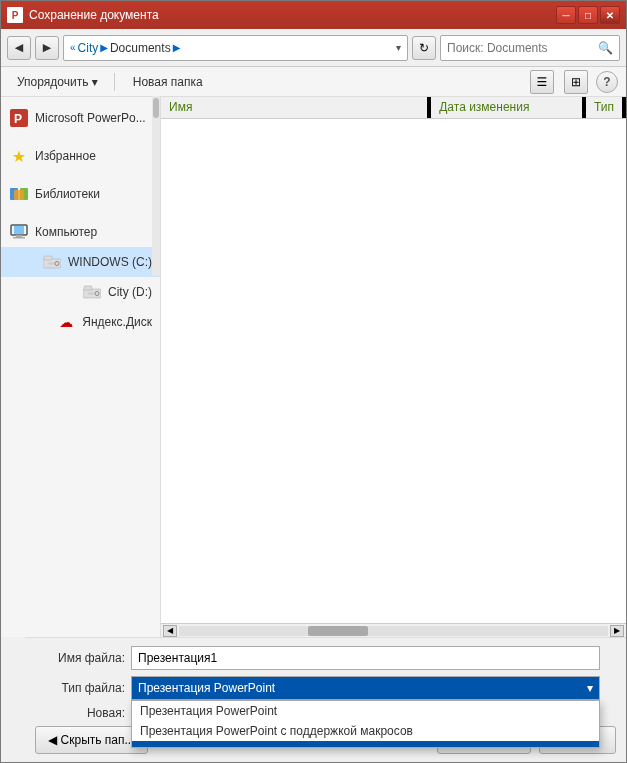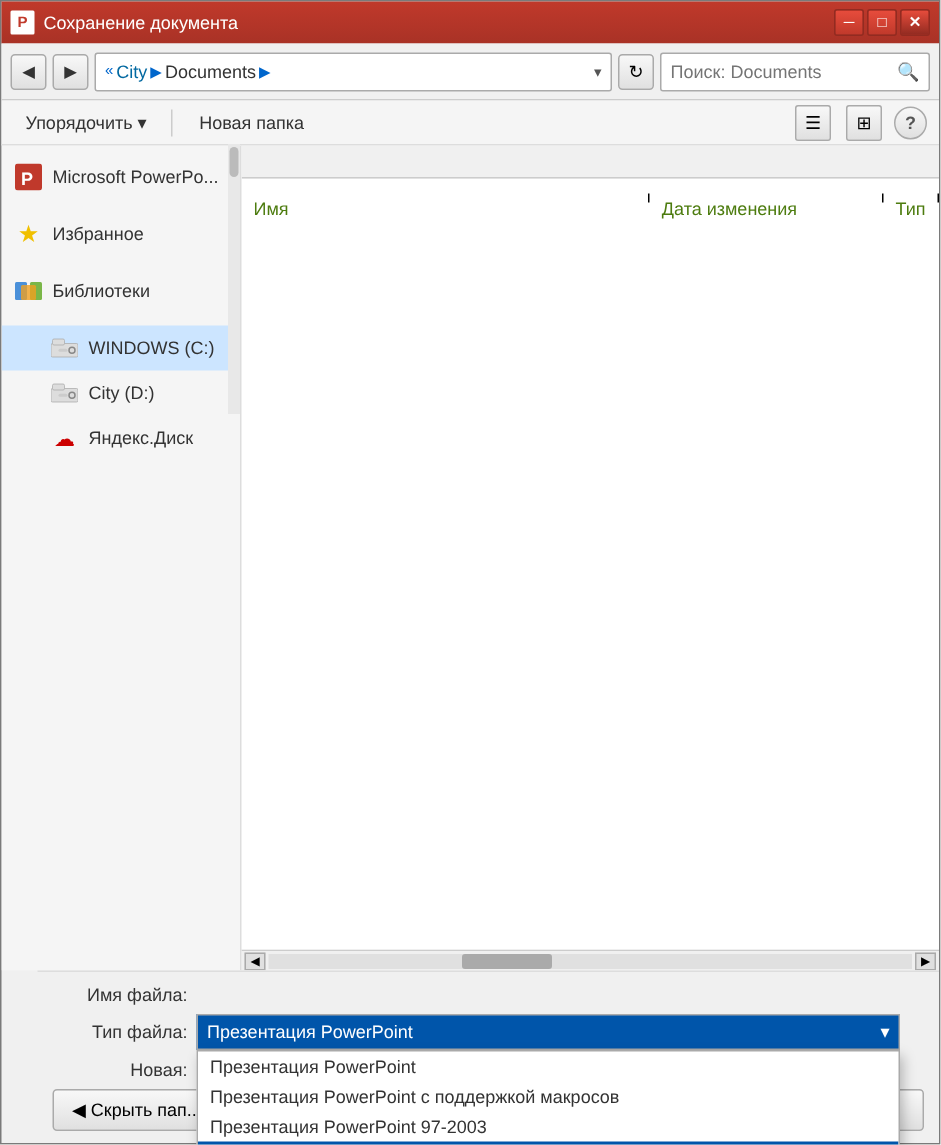--- a/index.html
+++ b/index.html
@@ -259,21 +259,22 @@
       display: flex;
       align-items: center;
       padding: 5px 8px;
       cursor: pointer;
       gap: 6px;
       font-size: 12px;
       color: #333;
     }
 
     .sidebar-item.indent {
-      padding-left: 32px;
+      padding-left: 20px;
+      justify-content: flex-end;
     }
 
     .sidebar-icon {
       width: 20px;
       height: 20px;
       display: flex;
       align-items: center;
       justify-content: center;
       flex-shrink: 0;
     }
@@ -290,23 +291,22 @@
       background: #f0f0f0;
       border-bottom: 1px solid #ccc;
       height: 22px;
       flex-shrink: 0;
     }
 
     .file-col-header {
       padding: 3px 8px;
       font-size: 12px;
       color: #4d7c0f;
-      border-right: 1px solid #000000;
-      cursor: pointer;
-      margin-top: 32px;
+      border-right: 4px solid #000000;
+      cursor: pointer;
     }
 
     .file-col-header.name { width: 280px; }
     .file-col-header.date { width: 160px; }
     .file-col-header.type { flex: 1; }
 
     .file-list-content {
       padding: 4px 0;
     }
 
@@ -543,20 +543,31 @@
             <rect x="0" y="3" width="8" height="12" rx="1" fill="#4a90d9"></rect>
             <rect x="10" y="3" width="8" height="12" rx="1" fill="#7ab648"></rect>
             <rect x="4" y="5" width="10" height="10" rx="1" fill="#f0a020" opacity="0.8"></rect>
           </svg>
         </div>
         <span>Библиотеки</span>
       </div>
 
       <div style="height:8px;"></div>
 
+      <div class="sidebar-item">
+        <div class="sidebar-icon">
+          <svg width="18" height="16" viewBox="0 0 18 16">
+            <rect x="1" y="1" width="16" height="10" rx="1" fill="none" stroke="#555" stroke-width="1.5"></rect>
+            <rect x="4" y="2" width="10" height="8" fill="#7ac4f7"></rect>
+            <rect x="6" y="11" width="6" height="2" fill="#aaa"></rect>
+            <rect x="3" y="13" width="12" height="1.5" fill="#aaa"></rect>
+          </svg>
+        </div>
+        <span>Компьютер</span>
+      </div>
 
       <div class="sidebar-item indent" style="background:#cce5ff;">
         <div class="sidebar-icon">
           <svg width="18" height="14" viewBox="0 0 18 14">
             <rect x="0" y="4" width="18" height="9" rx="1" fill="#ddd" stroke="#aaa" stroke-width="0.5"></rect>
             <rect x="1" y="1" width="8" height="4" rx="1" fill="#ddd" stroke="#aaa" stroke-width="0.5"></rect>
             <circle cx="14" cy="8.5" r="2" fill="none" stroke="#888" stroke-width="1"></circle>
             <rect x="5" y="7.5" width="6" height="2" rx="1" fill="#ccc"></rect>
           </svg>
         </div>
@@ -600,35 +611,35 @@
         </div>
         <div class="h-scroll-btn">▶</div>
       </div>
     </div>
   </div>
 
   <div class="bottom-panel" style="position:relative;margin-left:24px;">
 
     <div class="form-row">
       <span class="form-label">Имя файла:</span>
+      <input class="form-input" type="text" style="flex: 1 1 0%; height: 24px; border: 1px solid rgb(170, 170, 170); padding: 0px 6px; font-size: 12px;" value="Презентация1">
       <div style="width:10px;"></div>
     </div>
 
     <div class="form-row" style="position:relative;">
       <span class="form-label">Тип файла:</span>
       <div class="dropdown-wrapper">
         <div class="form-select">
           <span>Презентация PowerPoint</span>
           <span>▾</span>
         </div>
 
         <div style="position:absolute;left:0;right:0;top:24px;background:white;border:1px solid #aaa;z-index:200;box-shadow:2px 4px 8px rgba(0,0,0,0.25);max-height:400px;overflow-y:auto;">
           <div class="dropdown-item">Презентация PowerPoint</div>
           <div class="dropdown-item">Презентация PowerPoint с поддержкой макросов</div>
-          <div class="dropdown-item">Презентация PowerPoint 97-2003</div>
           <div class="dropdown-item highlighted" style="position:relative;background:#0055aa;color:white;display:flex;align-items:center;">
             
             
           </div>
 
         </div>
       </div>
       <div style="width:10px;"></div>
     </div>
 

